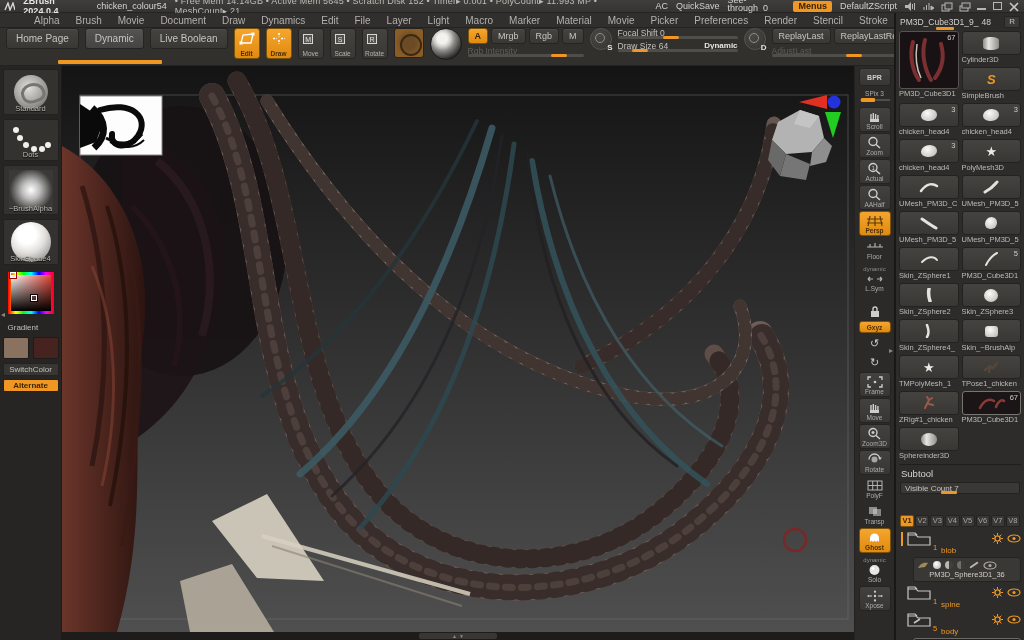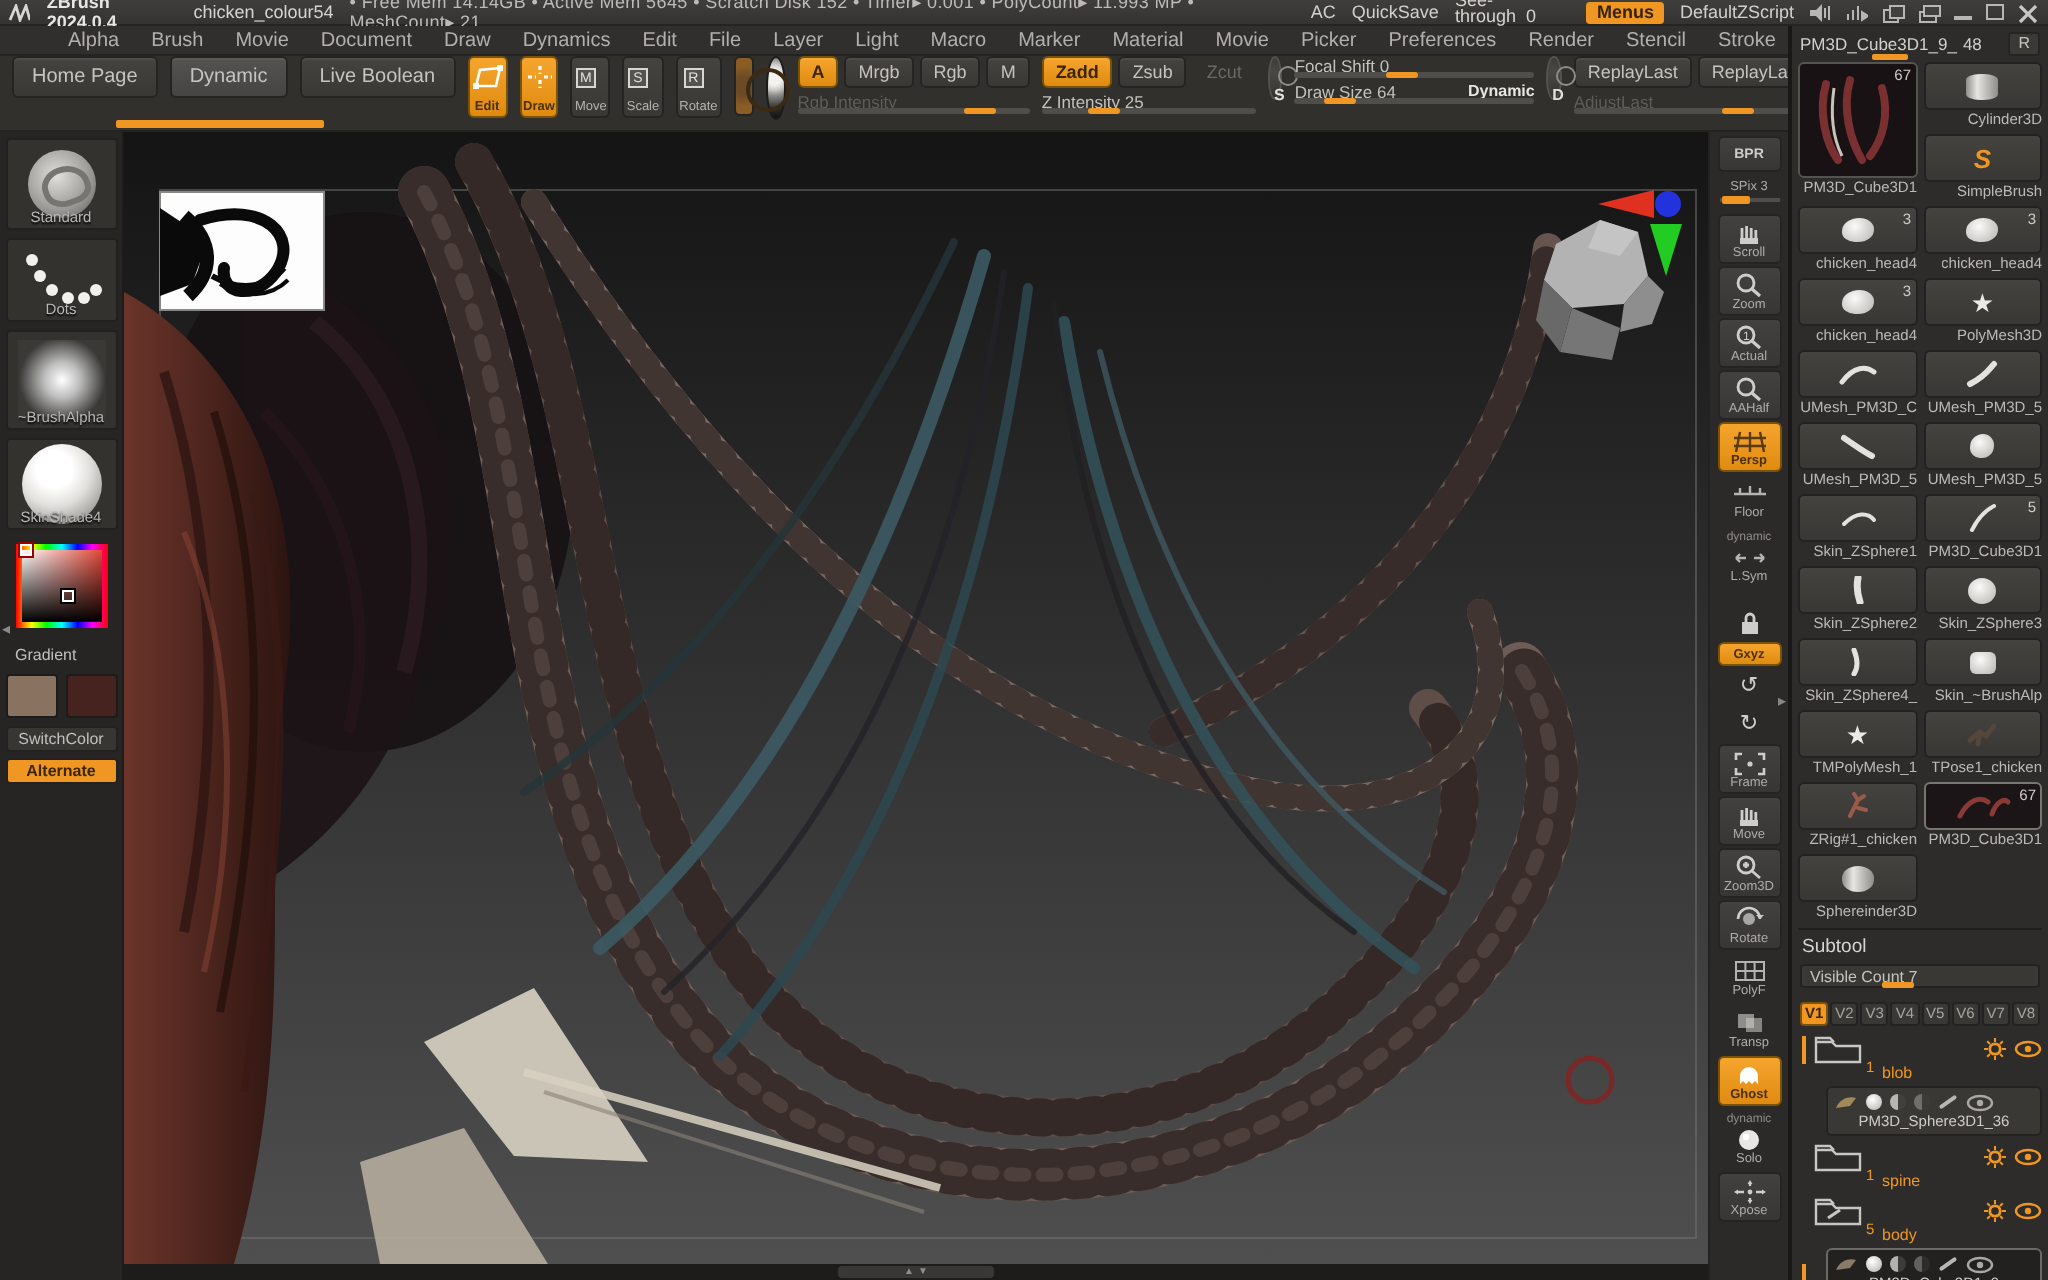--- a/index.html
+++ b/index.html
@@ -100,35 +100,35 @@
 
   
   .vdivider{left:894px;top:13px;width:2px;height:627px;background:#191817;}
   .right-panel{left:896px;top:13px;width:128px;height:627px;background:#2e2c2a;padding:2px 3px 0;overflow:hidden;}
   .tp-header{display:flex;align-items:center;gap:3px;margin:1px 1px 3px;}
   .tp-title{font-size:8.5px;color:#d2d0cc;white-space:nowrap;position:relative;}
   .tp-title .tnub{position:absolute;left:36px;bottom:-3px;width:18px;height:3px;background:var(--accent);border-radius:1px;}
   .tp-val{font-size:8.5px;color:#d2d0cc;}
   .r-btn{margin-left:auto;background:#3b3936;border:1px solid #262422;border-radius:2px;font-size:8px;color:#c6c4c0;padding:0 4px;line-height:10px;}
   .tool-grid{display:grid;grid-template-columns:1fr 1fr;gap:2px 3px;}
-  .tool-cell{display:flex;flex-direction:column;align-items:flex-end;}
+  .tool-cell{display:flex;flex-direction:column;align-items:flex-start;}
   .tool-cell .thumb{width:100%;height:24px;background:linear-gradient(#45433f,#393734);border:1px solid #232220;border-radius:3px;position:relative;display:flex;align-items:center;justify-content:center;overflow:hidden;}
   .tool-cell.big{grid-row:span 2;}
   .tool-cell.big .thumb{height:58px;background:#191215;border-color:#55534f;}
   .tool-cell .tlabel{font-size:7.5px;color:#bcbab6;white-space:nowrap;overflow:hidden;max-width:60px;line-height:10px;}
   .badge{position:absolute;right:2px;top:1px;font-size:7.5px;color:#cfcdc9;}
   .thumb.dark{background:#1c1518;}
   .k-blob{width:16px;height:12px;border-radius:60% 50% 55% 45%;background:radial-gradient(circle at 40% 35%,#fbfaf8,#b5b3af);}
   .k-star{color:#eceae6;font-size:13px;line-height:13px;}
   .k-cyl{width:16px;height:13px;background:linear-gradient(90deg,#8f8d89,#e8e6e2 35%,#8f8d89);border-radius:7px/3px;}
   .k-s{color:var(--accent);font-weight:bold;font-style:italic;font-size:13px;}
   .k-stroke svg, .k-feather svg{display:block;}
   .subtool-sec{margin-top:3px;border-top:1px solid #1f1e1c;padding-top:2px;}
   .st-title{font-size:9.5px;font-weight:normal;color:#d6d4d0;margin:1px 2px 3px;}
-  .st-vis{position:relative;background:#3a3835;border:1px solid #232220;border-radius:2px;height:12px;font-size:8px;color:#c6c4c0;padding:1px 4px;margin:0 1px 7px;}
+  .st-vis{position:relative;background:#3a3835;border:1px solid #232220;border-radius:2px;height:12px;font-size:8px;color:#c6c4c0;padding:1px 4px;margin:0 1px 21px;}
   .st-vis .nub{position:absolute;left:34%;bottom:-1px;width:16px;height:3px;background:var(--accent);border-radius:1px;}
   .st-tabs{display:flex;gap:1px;margin:0 1px 3px;}
   .st-tab{flex:1;text-align:center;font-size:7.5px;color:#a6a4a0;background:#3a3835;border:1px solid #242321;border-radius:2px;line-height:10px;}
   .st-tab.sel{background:var(--accent);color:#3a2605;font-weight:bold;border-color:#7a5208;}
   .st-list{position:relative;padding-left:8px;}
   .st-rail{position:absolute;left:2px;top:2px;width:2px;height:14px;background:var(--accent);}
   .st-rail.r2{top:116px;}
   .strow{margin-bottom:2px;position:relative;}
   .strow .toprow{display:flex;align-items:center;gap:3px;}
   .folder-ic{color:#cfcdc9;}
@@ -270,31 +270,20 @@
       <button class="btn sm">Mrgb</button>
       <button class="btn sm">Rgb</button>
       <button class="btn sm">M</button>
     </div>
     <div class="slider dim">
       <span>Rgb Intensity</span>
       <span class="trk"></span><span class="nub" style="left:72%"></span>
     </div>
   </div>
 
-  <div class="grp">
-    <div class="grp-row">
-      <button class="btn sm orange">Zadd</button>
-      <button class="btn sm">Zsub</button>
-      <button class="btn sm dim">Zcut</button>
-    </div>
-    <div class="slider">
-      <span>Z Intensity</span>&nbsp;<span>25</span>
-      <span class="trk"></span><span class="nub" style="left:22%"></span>
-    </div>
-  </div>
 
   <div class="roundic">
       <span>S</span>
     </div>
   <div class="grp">
     <div class="slider" style="min-width:120px">
       <span>Focal Shift</span>&nbsp;<span>0</span>
       <span class="trk"></span><span class="nub" style="left:38%"></span>
     </div>
     <div class="slider" style="min-width:120px">

